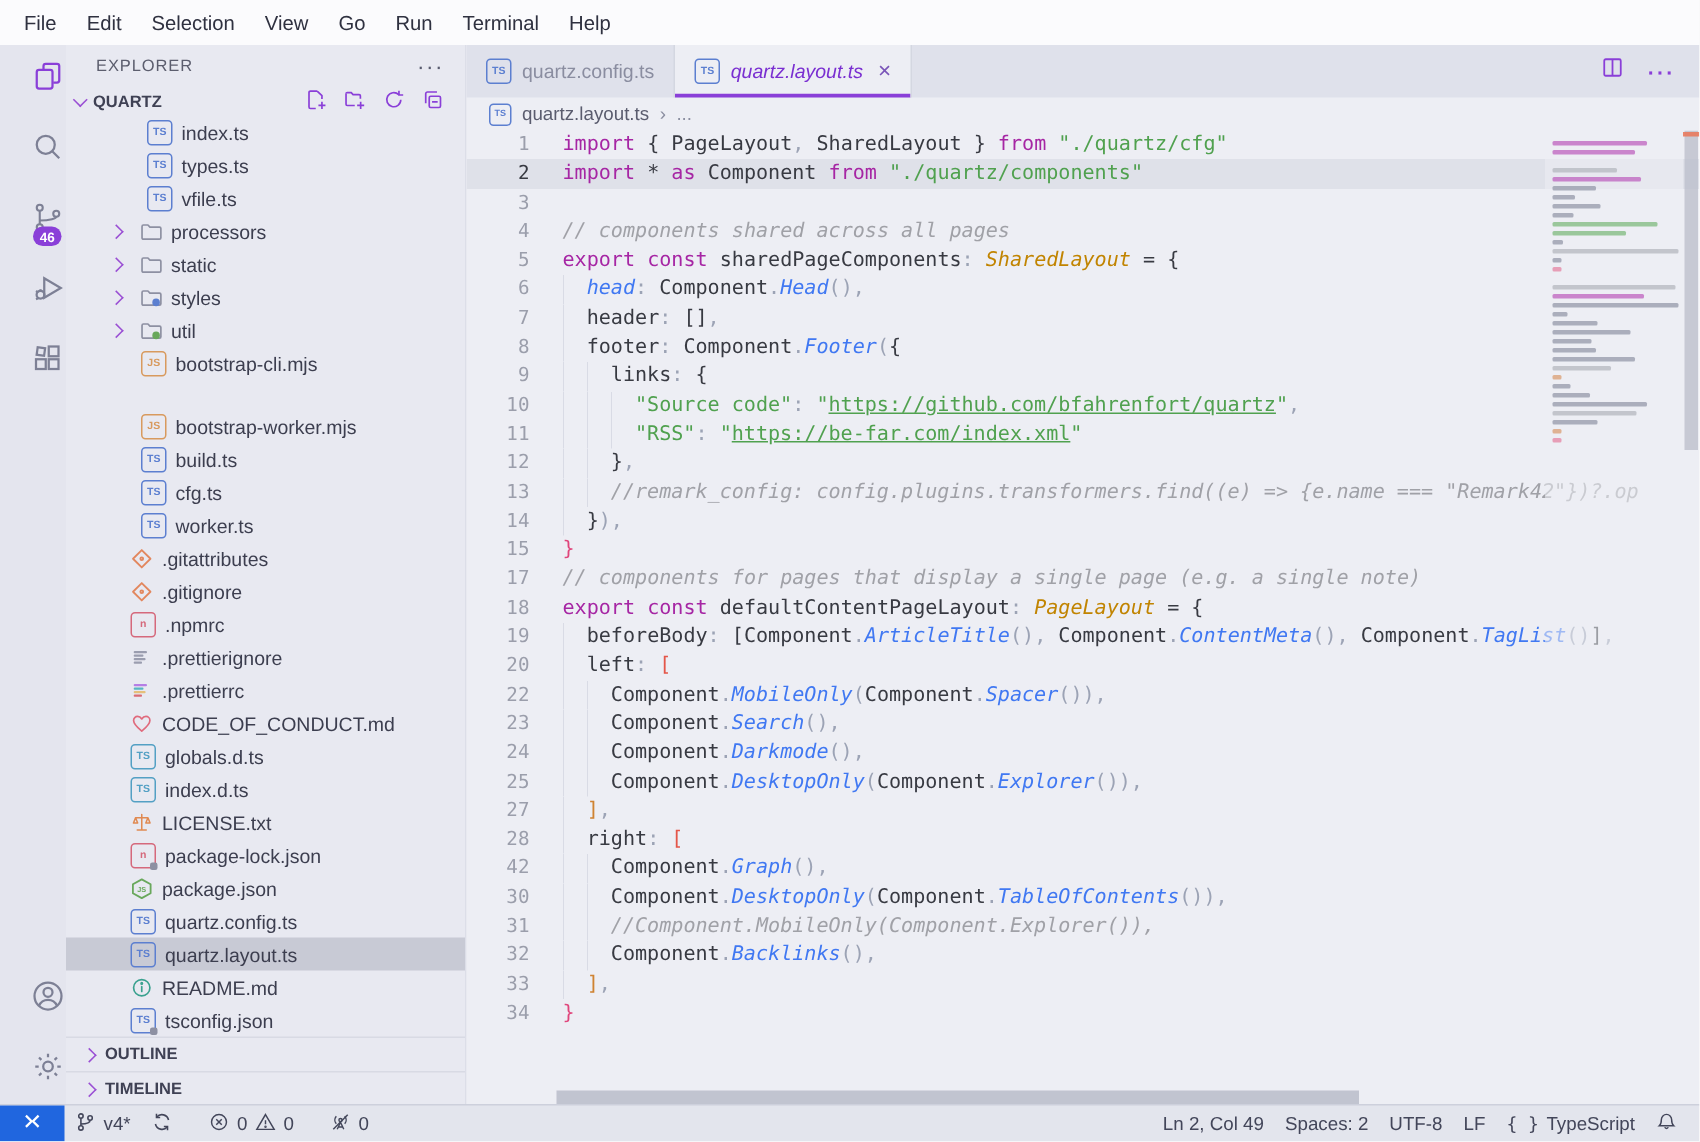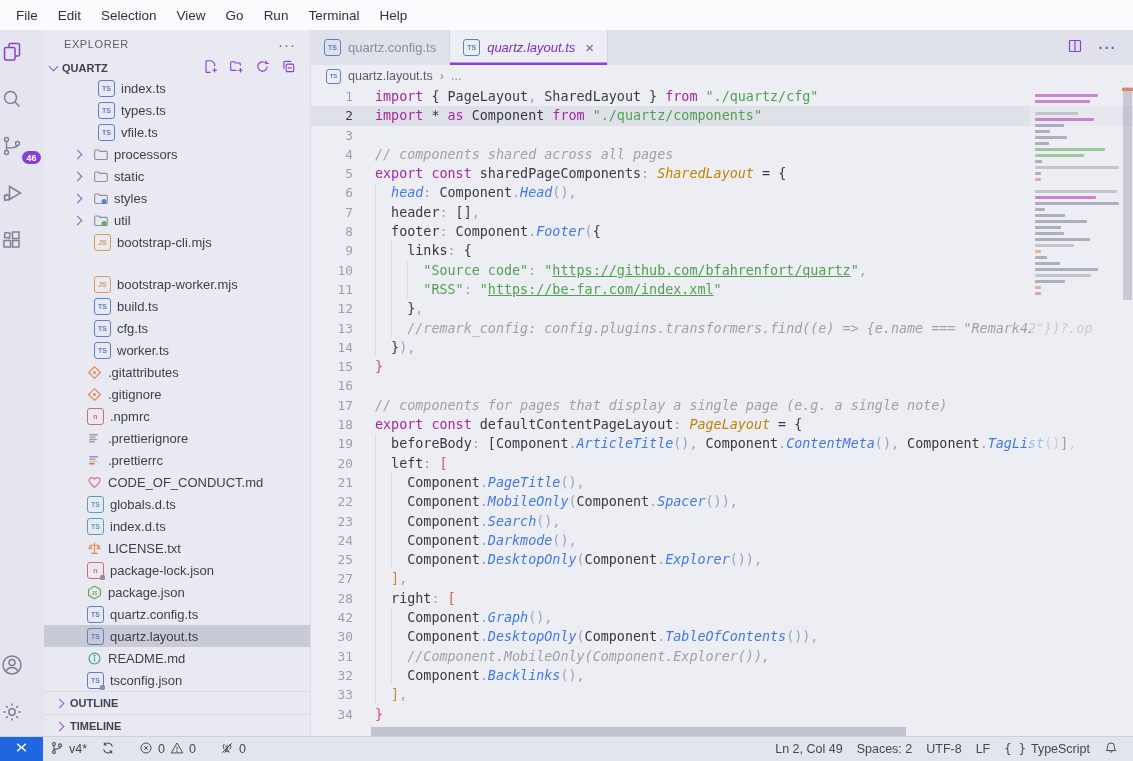--- a/index.html
+++ b/index.html
@@ -6,21 +6,21 @@
   .app{position:relative;width:1133px;height:761px;overflow:hidden;background:#edeef4;
        font-family:"Liberation Sans",sans-serif;-webkit-font-smoothing:antialiased;}
   
   .menubar{position:absolute;top:0;left:0;right:0;height:30px;background:#fbfbfd;
            display:flex;align-items:center;padding-left:6px;font-size:13.5px;color:#2f3140;z-index:5;}
   .menu-item{padding:3px 10px;border-radius:4px;cursor:default;}
   
   .main{position:absolute;top:30px;left:0;right:0;bottom:24px;display:flex;}
   
   .activitybar{width:44px;background:#e4e5ee;display:flex;flex-direction:column;align-items:center;flex:none;}
-  .ab-icon{width:44px;height:47px;display:flex;align-items:center;justify-content:flex-start;position:relative;}
+  .ab-icon{width:44px;height:47px;display:flex;align-items:center;justify-content:flex-end;position:relative;}
   .ab-icon svg{stroke:#7d8095;}
   .ab-icon.active svg{stroke:#8a3fd8;}
   .ab-badge{position:absolute;right:3px;bottom:7px;background:#8a3fd8;color:#fff;font-size:9px;
             font-weight:700;border-radius:9px;padding:1.5px 4.5px;}
   .ab-bottom{margin-top:auto;}
   
   .sidebar{width:266px;background:#e8e9f1;flex:none;display:flex;flex-direction:column;border-right:1px solid #dcdee8;}
   .sb-header{height:35px;display:flex;align-items:center;padding:0 14px 0 20px;font-size:11px;
              letter-spacing:.6px;color:#5c5e6e;}
   .sb-more{margin-left:auto;color:#585b6e;font-size:15px;letter-spacing:1px;cursor:default;}
@@ -446,26 +446,24 @@
             <div class="code-line"><span class="ln">6</span><span class="lc"><span class="guide">  </span><span class="tok-fn">head</span><span class="tok-pu">: </span><span class="tok-id">Component</span><span class="tok-pu">.</span><span class="tok-fn">Head</span><span class="tok-pu">(),</span></span></div>
             <div class="code-line"><span class="ln">7</span><span class="lc"><span class="guide">  </span><span class="tok-id">header</span><span class="tok-pu">: </span><span class="tok-bd">[]</span><span class="tok-pu">,</span></span></div>
             <div class="code-line"><span class="ln">8</span><span class="lc"><span class="guide">  </span><span class="tok-id">footer</span><span class="tok-pu">: </span><span class="tok-id">Component</span><span class="tok-pu">.</span><span class="tok-fn">Footer</span><span class="tok-pu">(</span><span class="tok-bd">{</span></span></div>
             <div class="code-line"><span class="ln">9</span><span class="lc"><span class="guide">  </span><span class="guide">  </span><span class="tok-id">links</span><span class="tok-pu">: </span><span class="tok-bd">{</span></span></div>
             <div class="code-line"><span class="ln">10</span><span class="lc"><span class="guide">  </span><span class="guide">  </span><span class="guide">  </span><span class="tok-str">"Source code"</span><span class="tok-pu">: </span><span class="tok-str">"</span><span class="tok-lnk">https://github.com/bfahrenfort/quartz</span><span class="tok-str">"</span><span class="tok-pu">,</span></span></div>
             <div class="code-line"><span class="ln">11</span><span class="lc"><span class="guide">  </span><span class="guide">  </span><span class="guide">  </span><span class="tok-str">"RSS"</span><span class="tok-pu">: </span><span class="tok-str">"</span><span class="tok-lnk">https://be-far.com/index.xml</span><span class="tok-str">"</span></span></div>
             <div class="code-line"><span class="ln">12</span><span class="lc"><span class="guide">  </span><span class="guide">  </span><span class="tok-bd">}</span><span class="tok-pu">,</span></span></div>
             <div class="code-line"><span class="ln">13</span><span class="lc"><span class="guide">  </span><span class="guide">  </span><span class="tok-cm">//remark_config: config.plugins.transformers.find((e) =&gt; {e.name === "Remark42"})?.op</span></span></div>
             <div class="code-line"><span class="ln">14</span><span class="lc"><span class="guide">  </span><span class="tok-bd">}</span><span class="tok-pu">),</span></span></div>
             <div class="code-line"><span class="ln">15</span><span class="lc"><span class="tok-brp">}</span></span></div>
-            <div class="code-line"><span class="ln">16</span><span class="lc"></span></div>
             <div class="code-line"><span class="ln">17</span><span class="lc"><span class="tok-cm">// components for pages that display a single page (e.g. a single note)</span></span></div>
             <div class="code-line"><span class="ln">18</span><span class="lc"><span class="tok-kw">export </span><span class="tok-kw">const </span><span class="tok-id">defaultContentPageLayout</span><span class="tok-pu">: </span><span class="tok-ty">PageLayout</span><span class="tok-id"> = </span><span class="tok-bd">{</span></span></div>
             <div class="code-line"><span class="ln">19</span><span class="lc"><span class="guide">  </span><span class="tok-id">beforeBody</span><span class="tok-pu">: </span><span class="tok-bd">[</span><span class="tok-id">Component</span><span class="tok-pu">.</span><span class="tok-fn">ArticleTitle</span><span class="tok-pu">(), </span><span class="tok-id">Component</span><span class="tok-pu">.</span><span class="tok-fn">ContentMeta</span><span class="tok-pu">(), </span><span class="tok-id">Component</span><span class="tok-pu">.</span><span class="tok-fn">TagList</span><span class="tok-pu">()</span><span class="tok-bd">]</span><span class="tok-pu">,</span></span></div>
             <div class="code-line"><span class="ln">20</span><span class="lc"><span class="guide">  </span><span class="tok-id">left</span><span class="tok-pu">: </span><span class="tok-brr">[</span></span></div>
-            <div class="code-line"><span class="ln">21</span><span class="lc"><span class="guide">  </span><span class="guide">  </span><span class="tok-id">Component</span><span class="tok-pu">.</span><span class="tok-fn">PageTitle</span><span class="tok-pu">(),</span></span></div>
             <div class="code-line"><span class="ln">22</span><span class="lc"><span class="guide">  </span><span class="guide">  </span><span class="tok-id">Component</span><span class="tok-pu">.</span><span class="tok-fn">MobileOnly</span><span class="tok-pu">(</span><span class="tok-id">Component</span><span class="tok-pu">.</span><span class="tok-fn">Spacer</span><span class="tok-pu">()),</span></span></div>
             <div class="code-line"><span class="ln">23</span><span class="lc"><span class="guide">  </span><span class="guide">  </span><span class="tok-id">Component</span><span class="tok-pu">.</span><span class="tok-fn">Search</span><span class="tok-pu">(),</span></span></div>
             <div class="code-line"><span class="ln">24</span><span class="lc"><span class="guide">  </span><span class="guide">  </span><span class="tok-id">Component</span><span class="tok-pu">.</span><span class="tok-fn">Darkmode</span><span class="tok-pu">(),</span></span></div>
             <div class="code-line"><span class="ln">25</span><span class="lc"><span class="guide">  </span><span class="guide">  </span><span class="tok-id">Component</span><span class="tok-pu">.</span><span class="tok-fn">DesktopOnly</span><span class="tok-pu">(</span><span class="tok-id">Component</span><span class="tok-pu">.</span><span class="tok-fn">Explorer</span><span class="tok-pu">()),</span></span></div>
             <div class="code-line"><span class="ln">27</span><span class="lc"><span class="guide">  </span><span class="tok-bro">]</span><span class="tok-pu">,</span></span></div>
             <div class="code-line"><span class="ln">28</span><span class="lc"><span class="guide">  </span><span class="tok-id">right</span><span class="tok-pu">: </span><span class="tok-brr">[</span></span></div>
             <div class="code-line"><span class="ln">42</span><span class="lc"><span class="guide">  </span><span class="guide">  </span><span class="tok-id">Component</span><span class="tok-pu">.</span><span class="tok-fn">Graph</span><span class="tok-pu">(),</span></span></div>
             <div class="code-line"><span class="ln">30</span><span class="lc"><span class="guide">  </span><span class="guide">  </span><span class="tok-id">Component</span><span class="tok-pu">.</span><span class="tok-fn">DesktopOnly</span><span class="tok-pu">(</span><span class="tok-id">Component</span><span class="tok-pu">.</span><span class="tok-fn">TableOfContents</span><span class="tok-pu">()),</span></span></div>
             <div class="code-line"><span class="ln">31</span><span class="lc"><span class="guide">  </span><span class="guide">  </span><span class="tok-cm">//Component.MobileOnly(Component.Explorer()),</span></span></div>
             <div class="code-line"><span class="ln">32</span><span class="lc"><span class="guide">  </span><span class="guide">  </span><span class="tok-id">Component</span><span class="tok-pu">.</span><span class="tok-fn">Backlinks</span><span class="tok-pu">(),</span></span></div>

